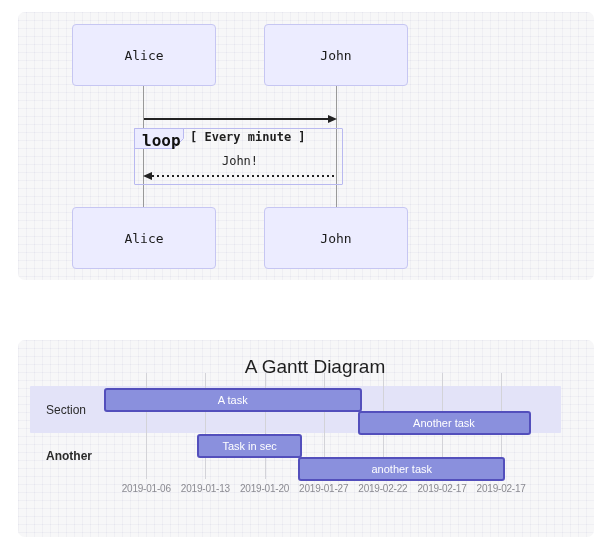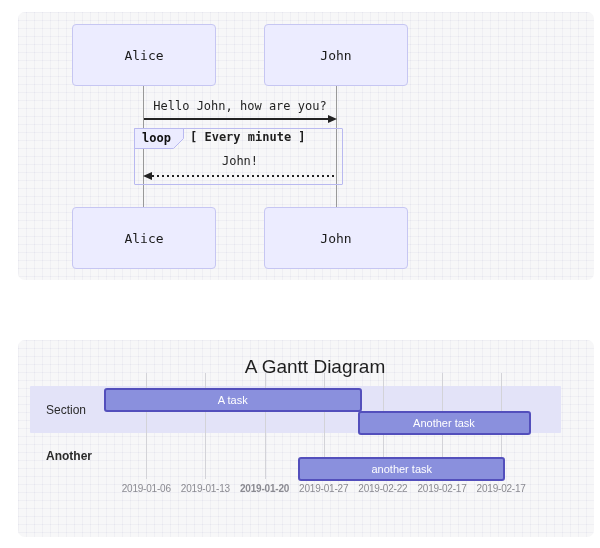--- a/index.html
+++ b/index.html
@@ -36,21 +36,21 @@
   .arrow-line.dashed{left:134px;top:163px;width:185px;background:
       repeating-linear-gradient(90deg,#222222 0 2px,transparent 2px 5px);}
   .arrow-head{position:absolute;width:0;height:0;border-top:4px solid transparent;
               border-bottom:4px solid transparent;}
   .arrow-head.right{left:310px;top:103px;border-left:9px solid #222222;}
   .arrow-head.left{left:125px;top:160px;border-right:9px solid #222222;}
   .loop-box{position:absolute;left:116px;top:116px;width:209px;height:57px;
             border:1px solid #b9b9f0;border-radius:1px;}
   .loop-tab{position:absolute;left:-1px;top:-1px;}
   .loop-tab-label{position:absolute;left:7px;top:2px;
-            font-family:"DejaVu Sans Mono",monospace;font-size:12px;font-weight:bold;color:#111;}
+            font-family:"DejaVu Sans Mono",monospace;font-size:16px;font-weight:bold;color:#111;}
   .loop-cond{position:absolute;left:172px;top:118px;
             font-family:"DejaVu Sans Mono",monospace;font-size:12px;font-weight:bold;
             color:#1f1f1f;white-space:nowrap;}
 
   
   .gantt-title{position:absolute;left:0;top:7px;width:576px;margin:9px;text-align:center;
                font-size:19px;font-weight:500;color:#1f1f1f;}
   .gantt-area{position:absolute;left:8px;top:0;width:576px;height:197px;}
   .g-band{position:absolute;border-radius:1px;}
   .g-tick{position:absolute;top:33px;width:1px;height:106px;}
@@ -72,21 +72,20 @@
     <div class="actor-box actor-top actor-alice">
       <span>Alice</span>
     </div>
     <div class="actor-box actor-top actor-john">
       <span>John</span>
     </div>
 
     <div class="lifeline alice"></div>
     <div class="lifeline john"></div>
 
-    <div class="seq-text msg-text">Hello John, how are you?</div>
     <div class="arrow-line solid"></div>
     <div class="arrow-head right"></div>
 
     <div class="loop-box">
       <svg class="loop-tab" width="50" height="21">
         <path d="M0.5 0.5 H49.5 V10.5 L39.5 20.5 H0.5 Z" fill="#ececff" stroke="#b9b9f0"></path>
       </svg>
       <span class="loop-tab-label">loop</span>
     </div>
     <div class="loop-cond">[ Every minute ]</div>
@@ -107,35 +106,38 @@
   <section class="panel gantt">
     <div class="gantt-area" id="gantt-area">
         <div class="g-band" style="left: 4px; top: 46px; width: 531px; height: 47px; background: rgb(227, 227, 248);"></div>
         <div class="g-section-label" style="top: 69.5px;">Section</div>
         <div class="g-section-label" style="top: 115.5px; font-weight: bold;">Another</div>
         <div class="g-tick" style="left: 120.25px; background: rgb(211, 211, 216);"></div>
         <div class="g-tick-label" style="left: 120.25px; color: rgb(138, 138, 145);">2019-01-06</div>
         <div class="g-tick" style="left: 179.4px; background: rgb(211, 211, 216);"></div>
         <div class="g-tick-label" style="left: 179.4px; color: rgb(138, 138, 145);">2019-01-13</div>
         <div class="g-tick" style="left: 238.55px; background: rgb(211, 211, 216);"></div>
-        <div class="g-tick-label" style="left: 238.55px; color: rgb(138, 138, 145); font-weight: bold;">2019-01-20</div>
+        <div class="g-tick-label" style="left: 238.55px; color: rgb(138, 138, 145);">2019-01-20</div>
         <div class="g-tick" style="left: 297.7px; background: rgb(211, 211, 216);"></div>
         <div class="g-tick-label" style="left: 297.7px; color: rgb(138, 138, 145);">2019-01-27</div>
         <div class="g-tick" style="left: 356.85px; background: rgb(211, 211, 216);"></div>
         <div class="g-tick-label" style="left: 356.85px; color: rgb(138, 138, 145);">2019-02-22</div>
         <div class="g-tick" style="left: 416px; background: rgb(211, 211, 216);"></div>
         <div class="g-tick-label" style="left: 416px; color: rgb(138, 138, 145);">2019-02-17</div>
         <div class="g-tick" style="left: 475.15px; background: rgb(211, 211, 216);"></div>
         <div class="g-tick-label" style="left: 475.15px; color: rgb(138, 138, 145);">2019-02-17</div>
         <div class="g-bar" style="left: 78px; top: 48px; width: 253.5px; height: 20px; background: rgb(138, 144, 221); border-color: rgb(83, 79, 188);">
           <span>A task</span>
         </div>
         <div class="g-bar" style="left: 331.5px; top: 71px; width: 169px; height: 20px; background: rgb(138, 144, 221); border-color: rgb(83, 79, 188);">
           <span>Another task</span>
         </div>
+        <div class="g-bar" style="left: 170.95px; top: 94px; width: 101.4px; height: 20px; background: rgb(138, 144, 221); border-color: rgb(83, 79, 188);">
+          <span>Task in sec</span>
+        </div>
         <div class="g-bar" style="left: 272.35px; top: 117px; width: 202.8px; height: 20px; background: rgb(138, 144, 221); border-color: rgb(83, 79, 188);">
           <span>another task</span>
         </div>
       </div>
     <h2 class="gantt-title">A Gantt Diagram</h2>
   </section>
 
 </div>
 
 </body></html>

